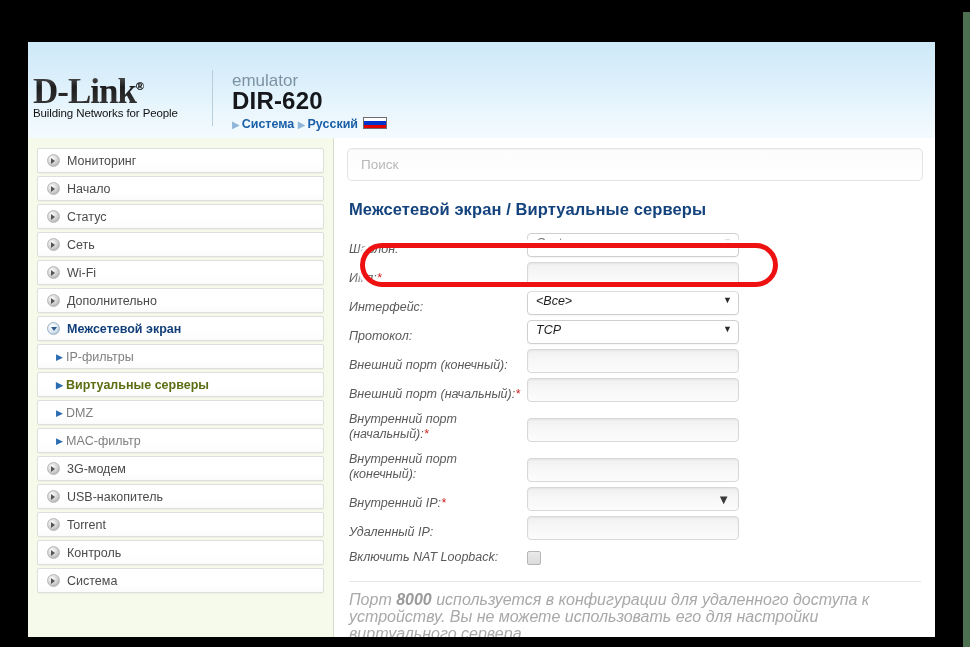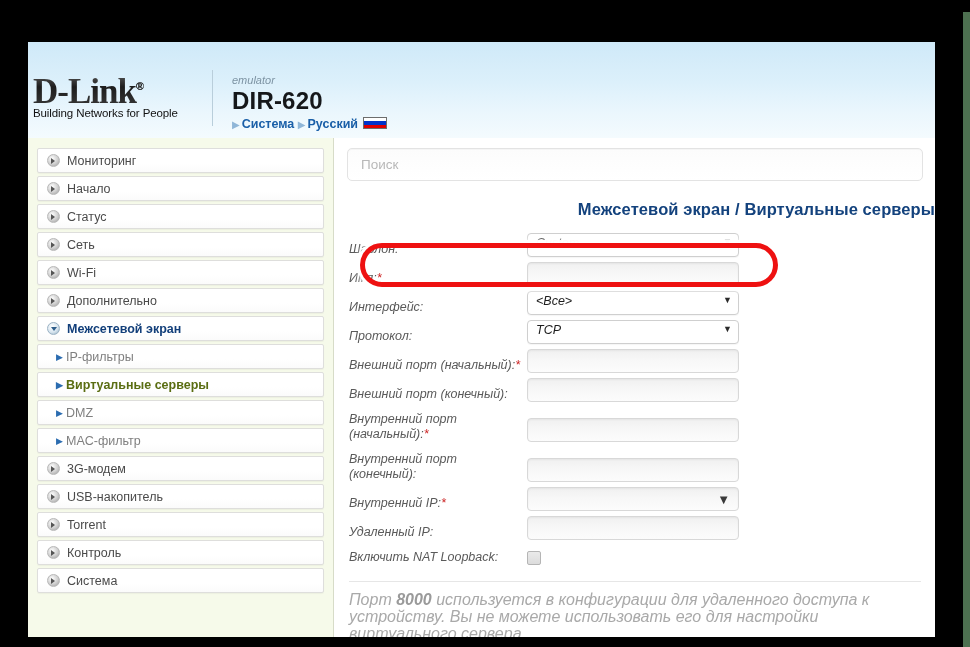--- a/index.html
+++ b/index.html
@@ -74,24 +74,23 @@
   #header-divider {
     position: absolute;
     left: 184px; top: 28px;
     width: 1px; height: 56px;
     background: #b9cedb;
   }
   #model-block {
     position: absolute; left: 204px; top: 32px;
   }
   .emulator-text {
-    font-size: 11px;
+    font-size: 17px;
     color: #7d93a3;
     line-height: 13px;
-    font-style: italic;
   }
   .model-name {
     font-size: 24px;
     font-weight: bold;
     color: #15171a;
     line-height: 28px;
     letter-spacing: 0.2px;
   }
   .crumbs {
     margin-top: 1px;
@@ -222,21 +221,20 @@
     font-size: 13.5px;
     color: #b8b8b8;
     box-sizing: border-box;
   }
   #page-title {
     margin: 19px 0 0 14px;
     font-size: 16.5px;
     font-weight: bold;
     color: #13427d;
     letter-spacing: 0.1px;
-    text-align: right;
   }
   #form {
     margin: 14px 0 0 14px;
   }
   .frow {
     display: flex;
     align-items: flex-end;
     margin-bottom: 5px;
     font-style: italic;
   }
@@ -476,28 +474,28 @@
             <div class="flabel">Протокол:</div>
             <div class="fctl">
               <div class="selfield">
                 <span>TCP</span>
                 <span class="caret">▼</span>
               </div>
             </div>
           </div>
 
           <div class="frow">
+            <div class="flabel">Внешний порт (конечный):</div>
+            <div class="fctl">
+              <div class="txtfield"></div>
+            </div>
+          </div>
+
+          <div class="frow">
             <div class="flabel"><span>Внешний порт (начальный):</span><span class="req">*</span></div>
-            <div class="fctl">
-              <div class="txtfield"></div>
-            </div>
-          </div>
-
-          <div class="frow">
-            <div class="flabel">Внешний порт (конечный):</div>
             <div class="fctl">
               <div class="txtfield"></div>
             </div>
           </div>
 
           <div class="frow">
             <div class="flabel"><span>Внутренний порт (начальный):</span><span class="req">*</span></div>
             <div class="fctl">
               <div class="txtfield"></div>
             </div>

